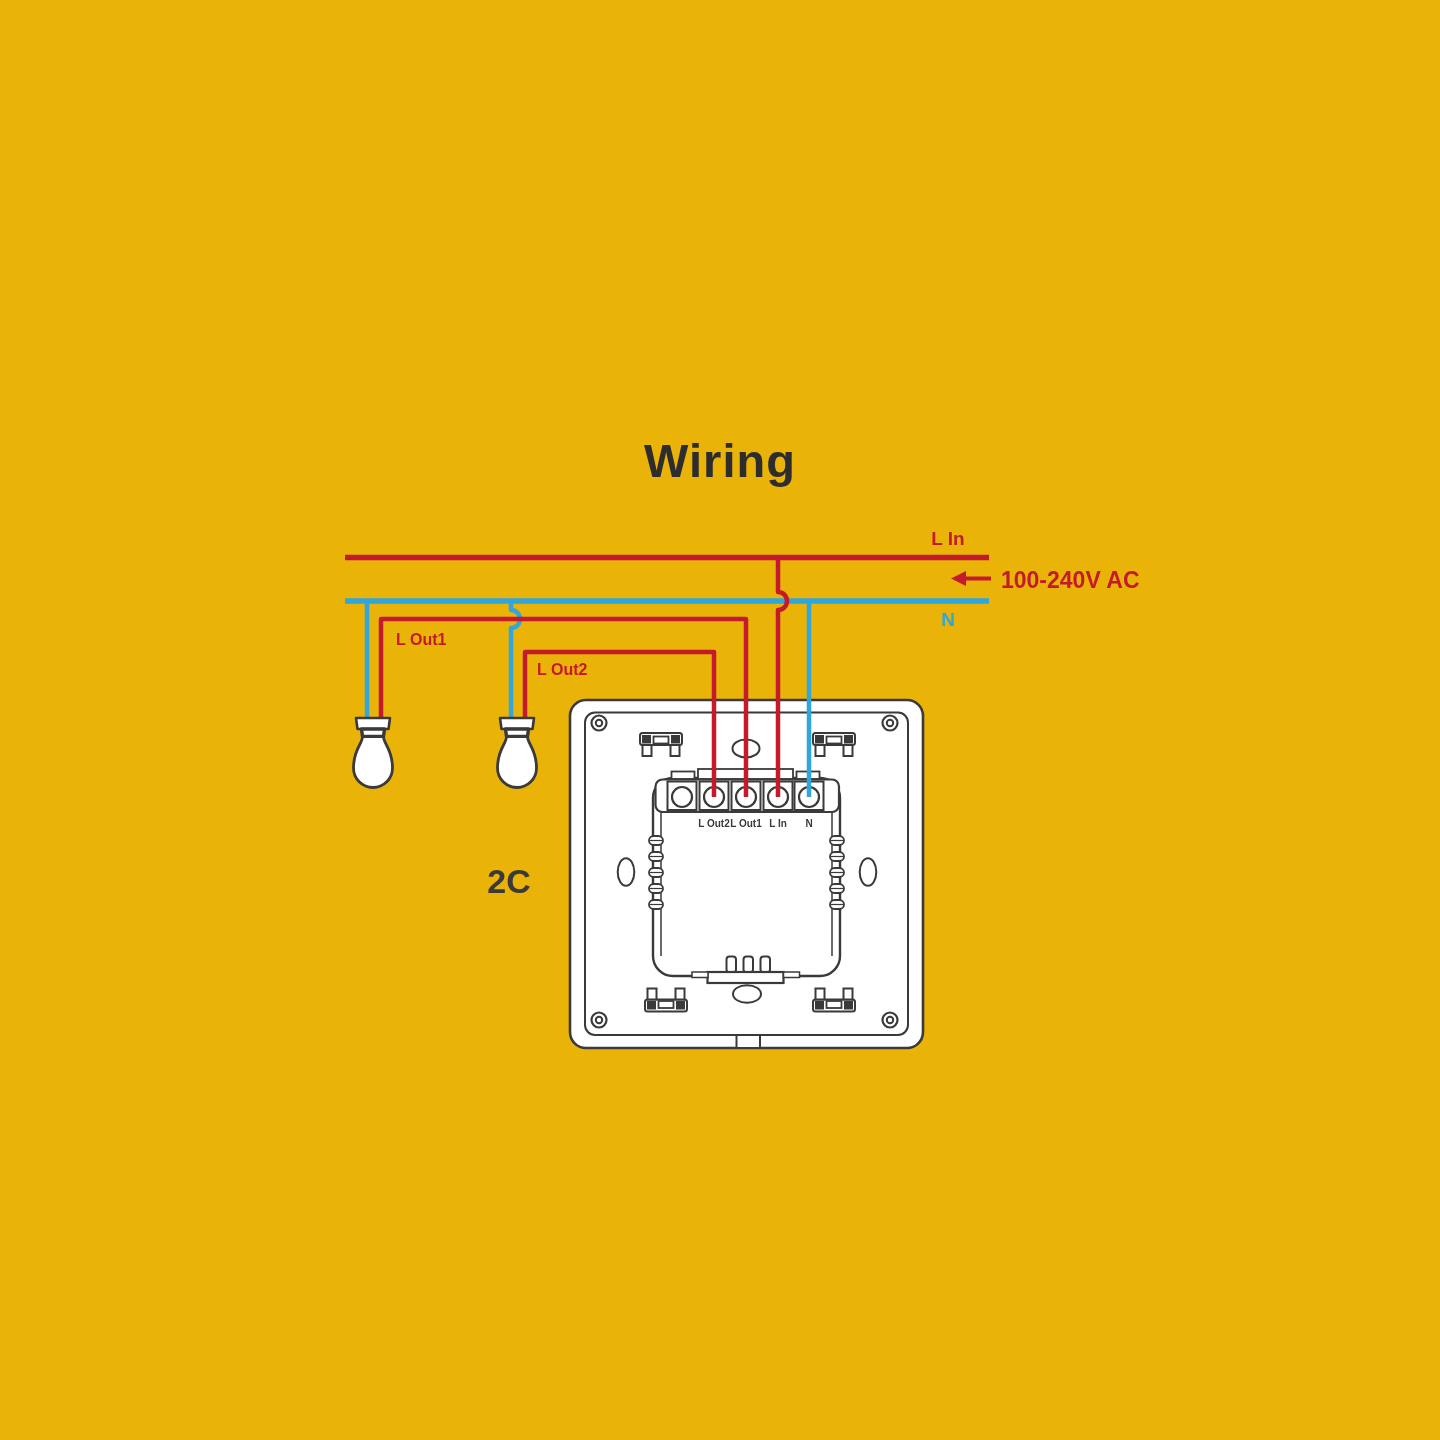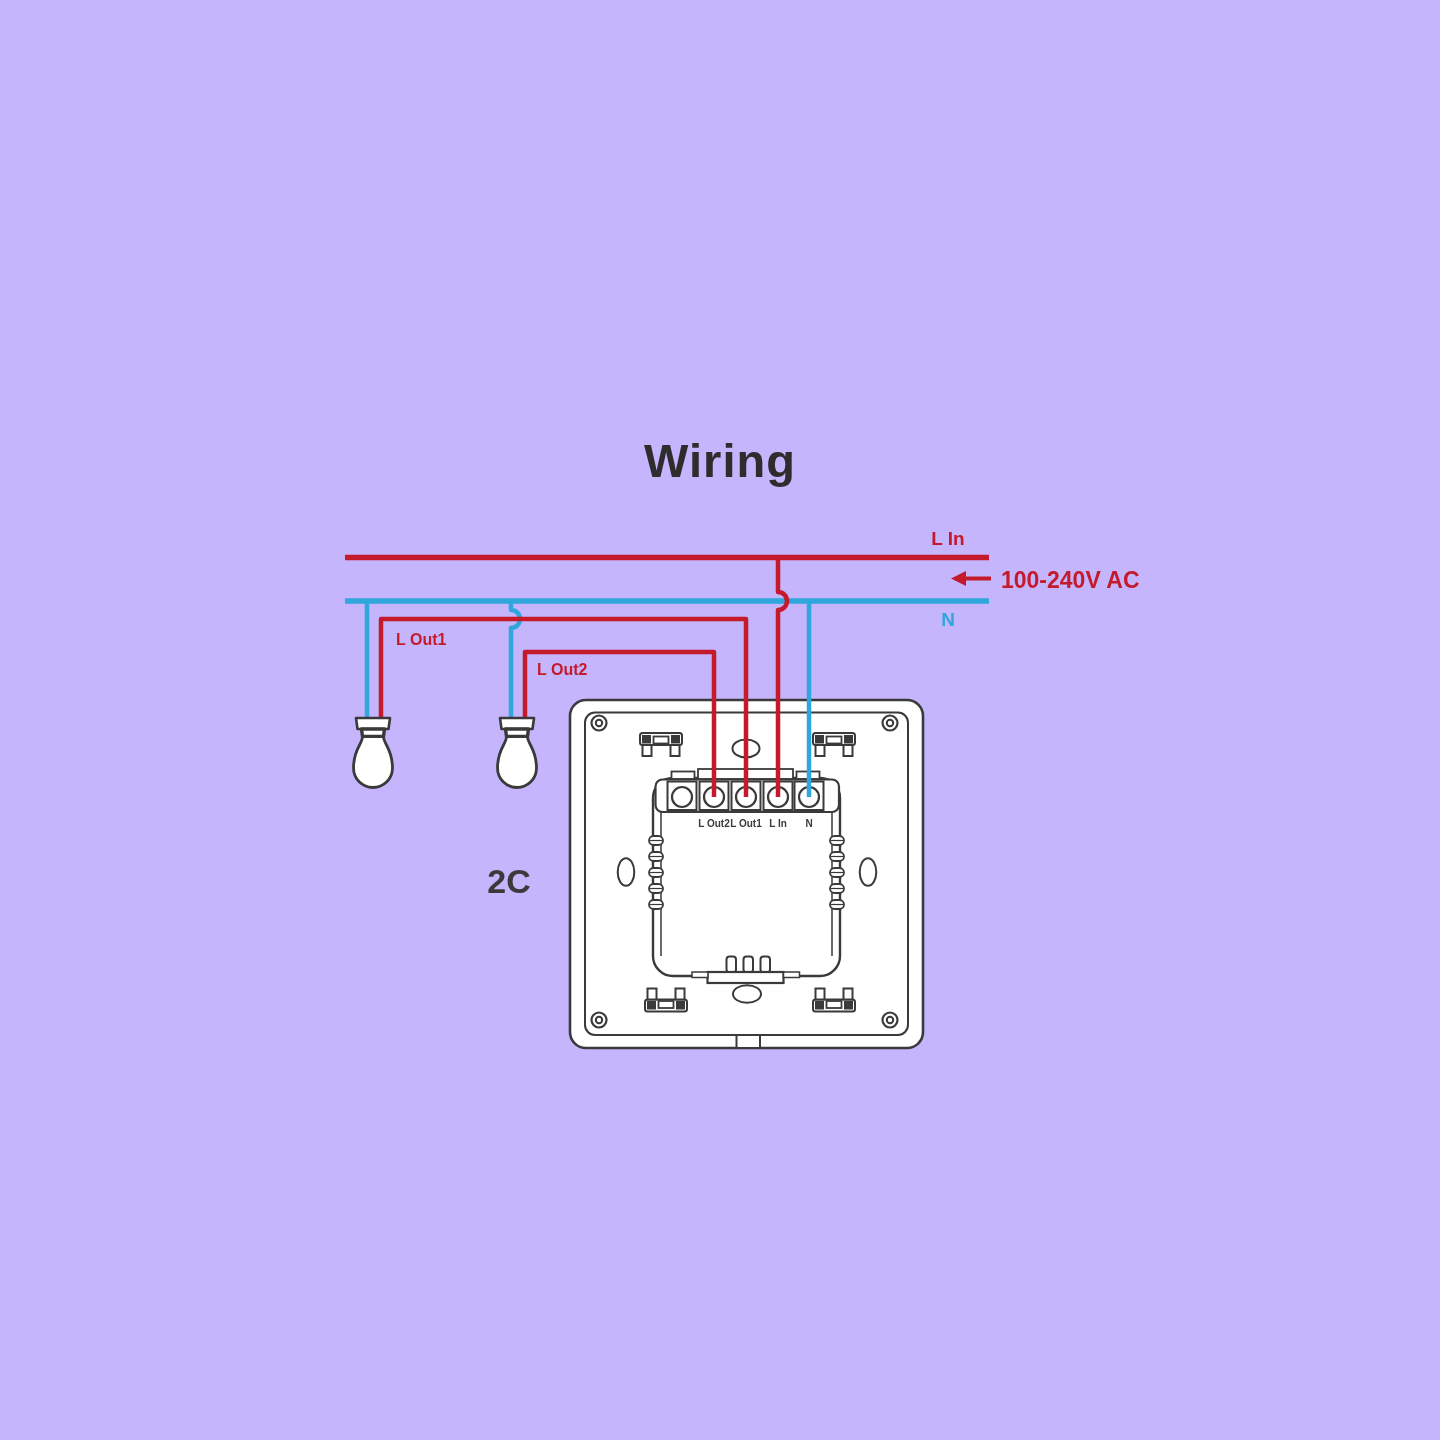--- a/index.html
+++ b/index.html
@@ -1,17 +1,17 @@
 <!DOCTYPE html>
 <html><head>
 <meta charset="utf-8">
 <style>
   * { margin:0; padding:0; box-sizing:border-box; }
   html,body { background:#ffffff; }
-  .stage { width:1440px; height:1440px; background:#c4b5fd; position:relative; }
+  .stage { width:1440px; height:1440px; background:#eab308; position:relative; }
   svg { display:block; }
   text { font-family:"Liberation Sans","DejaVu Sans",sans-serif; }
   .ttl  { font-size:47px; font-weight:700; fill:#2d2d2d; letter-spacing:1px; }
   .net  { font-size:19px; font-weight:700; }
   .volt { font-size:23px; font-weight:700; }
   .outl { font-size:16px; font-weight:700; }
   .gang { font-size:34px; font-weight:600; fill:#3a3a3a; }
   .tlab { font-size:10px; font-weight:600; fill:#3a3a3a; }
   .ol   { stroke:#3a3a3a; fill:#ffffff; }
   .fil  { fill:#3a3a3a; stroke:none; }

